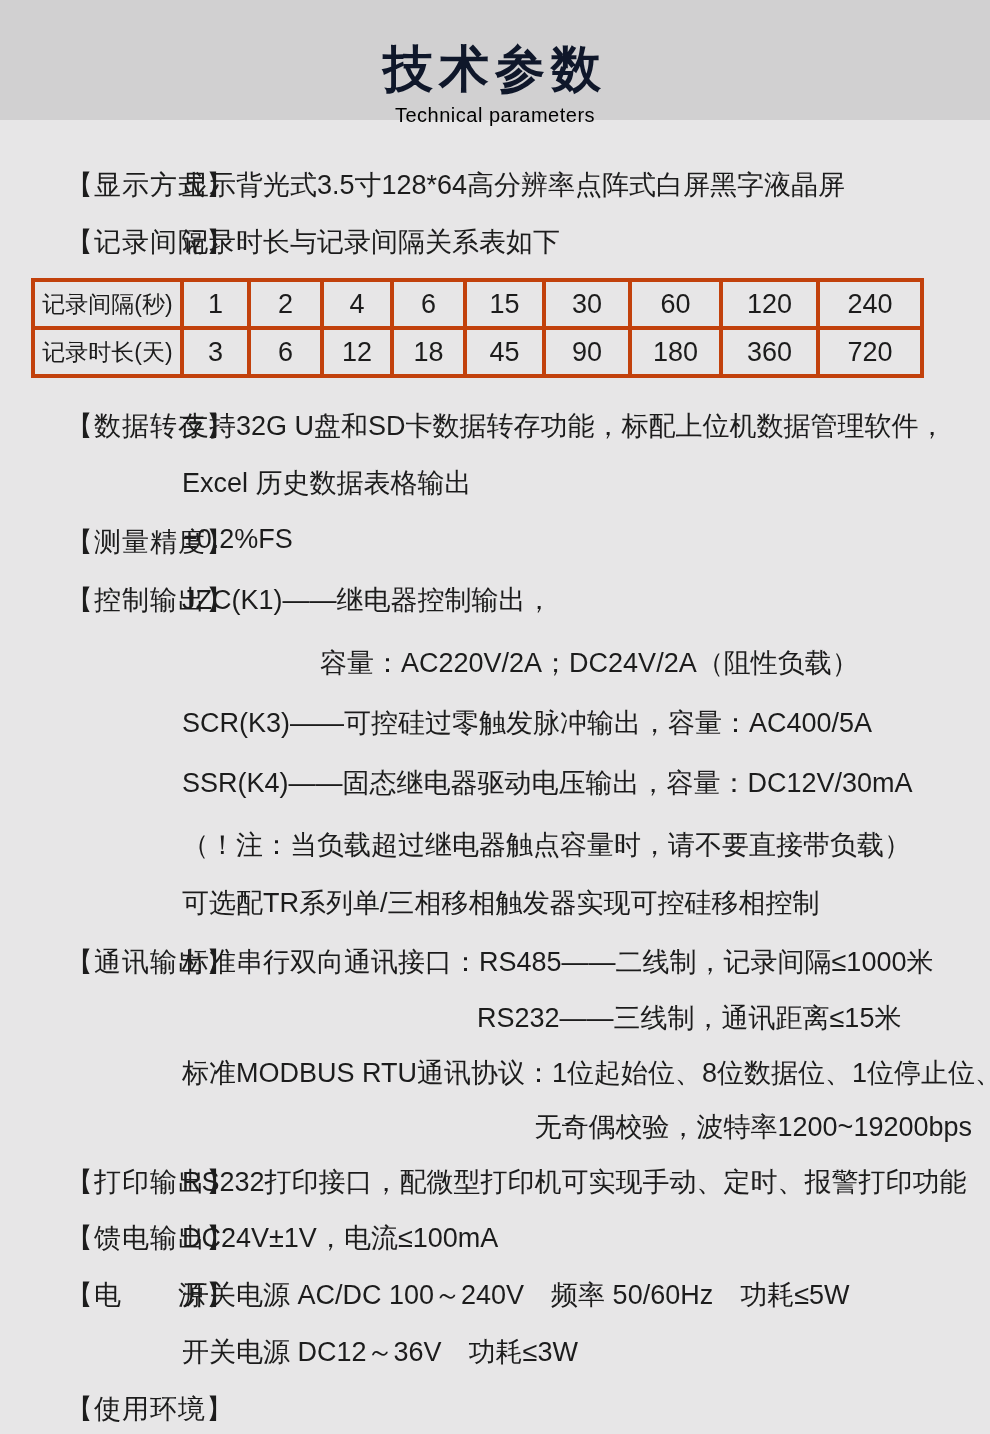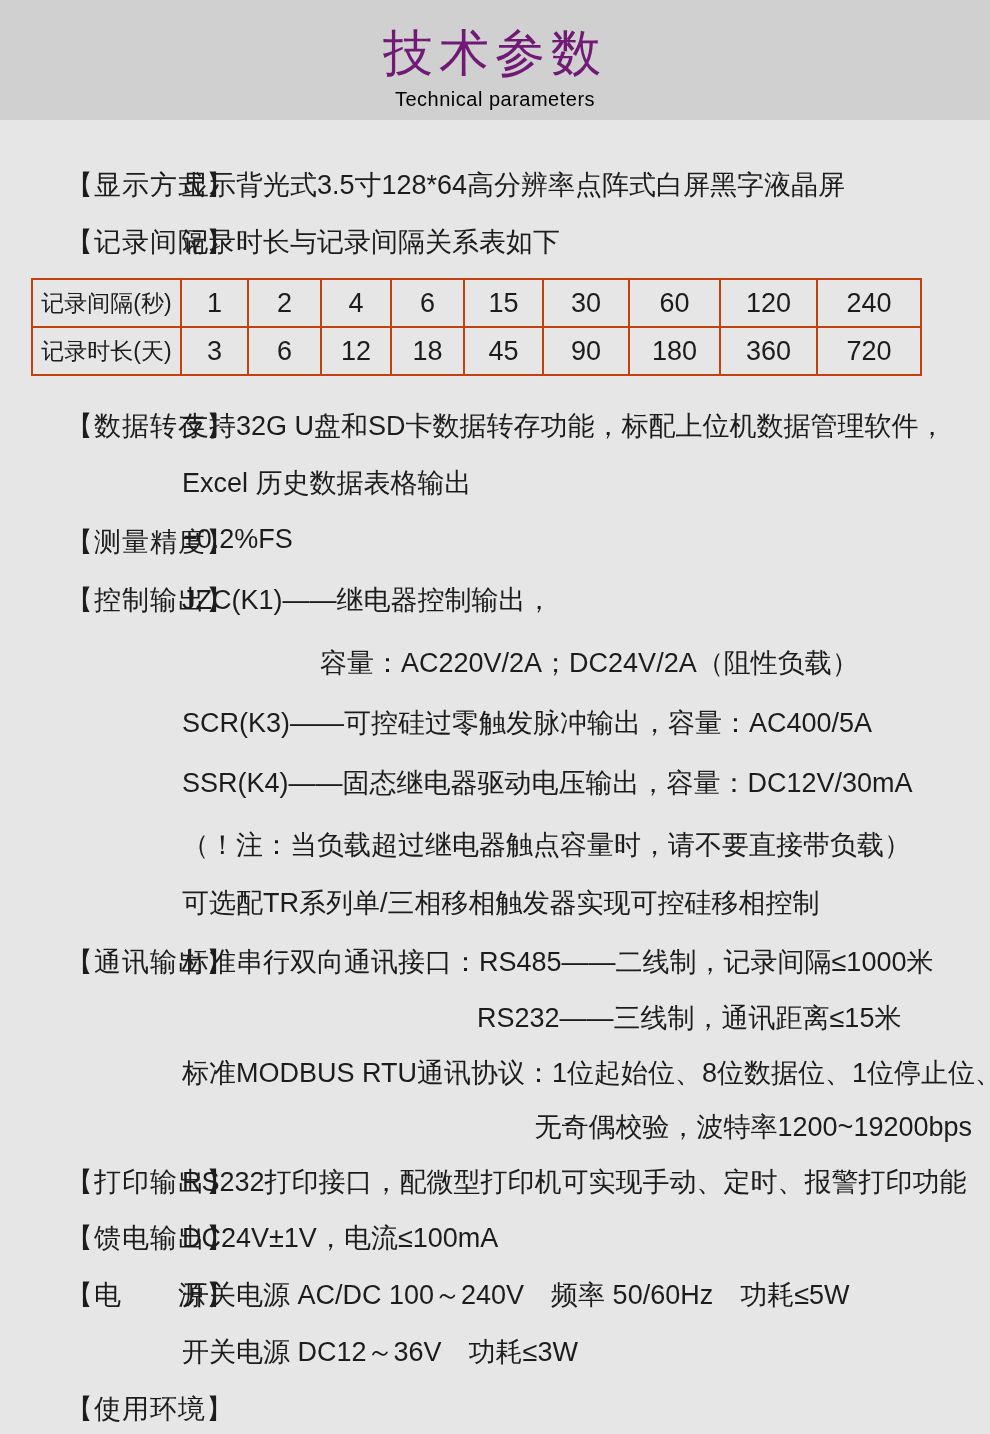--- a/index.html
+++ b/index.html
@@ -10,42 +10,42 @@
     font-family:"Liberation Sans","DejaVu Sans",sans-serif;
     color:#1c1c1c;
     overflow:hidden;
   }
   .page { position:absolute; top:0; left:0; width:990px; height:1434px; }
   .header {
     position:absolute; top:0; left:0; width:990px; height:120px;
     background:#d1d0d1; text-align:center;
   }
   .title {
-    font-size:50px; font-weight:400; letter-spacing:6px;
-    padding-top:20px; color:#701a75;
+    font-size:50px; font-weight:700; letter-spacing:6px;
+    padding-top:36px; color:#0f172a;
   }
   .subtitle {
     font-size:20px; font-weight:400; color:#000000;
     margin-top:1px; letter-spacing:0.5px;
   }
   .line {
     position:absolute; left:0; width:990px; height:34px;
     font-size:27px; font-weight:500; white-space:nowrap;
   }
   .line .lbl { position:absolute; left:22px; letter-spacing:1px;margin-left:44px; }
   .line .txt { position:absolute; left:182px; }
   .line.indent-cap .txt { left:320px; }
   .line.indent-rs .txt { left:477px; }
   .line.align-right .txt { left:auto; right:18px; }
   .spec-table {
     position:absolute; left:31px; top:278px; width:890px;
     border-collapse:collapse; table-layout:fixed;
   }
   .spec-table td {
-    border:2px solid #c2410c; height:48px; text-align:center;
+    border:4px solid #c2410c; height:48px; text-align:center;
     font-size:27px; font-weight:500; padding:0; overflow:hidden;
   }
   .spec-table td.rowlabel { font-size:23px; letter-spacing:0; }
 </style>
 </head>
 <body>
 
 <div class="page">
 
   <div class="header">

